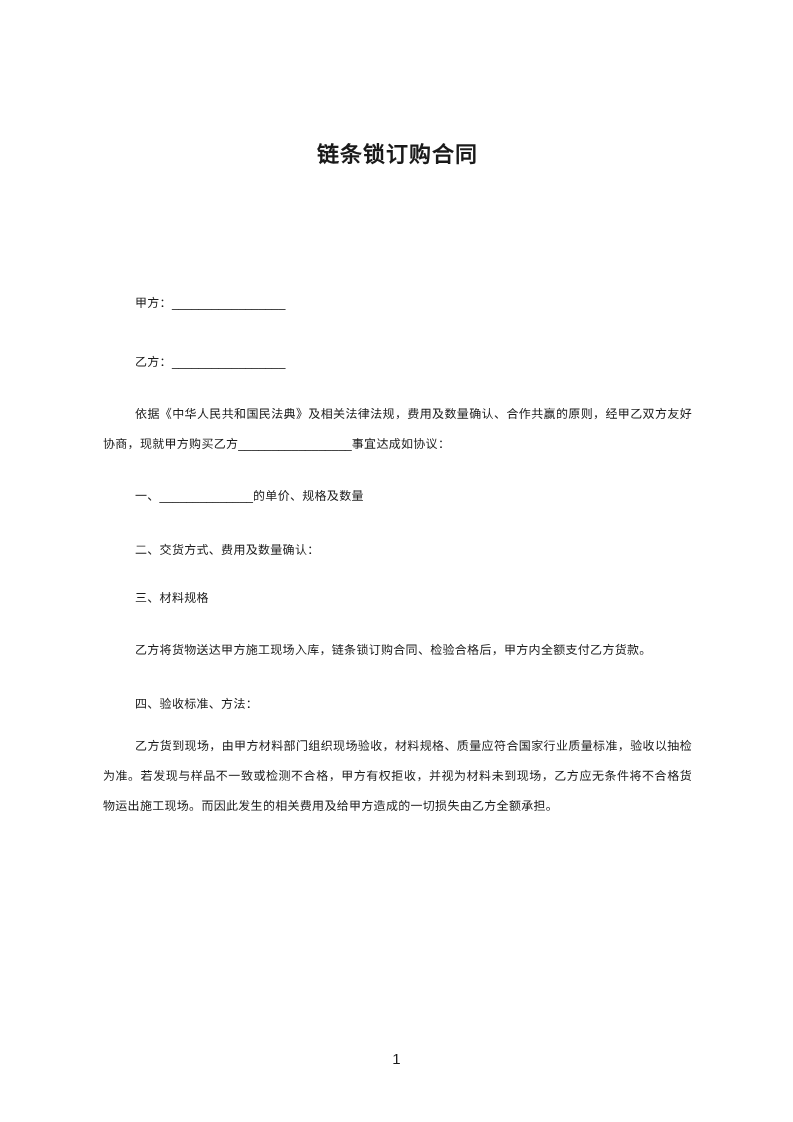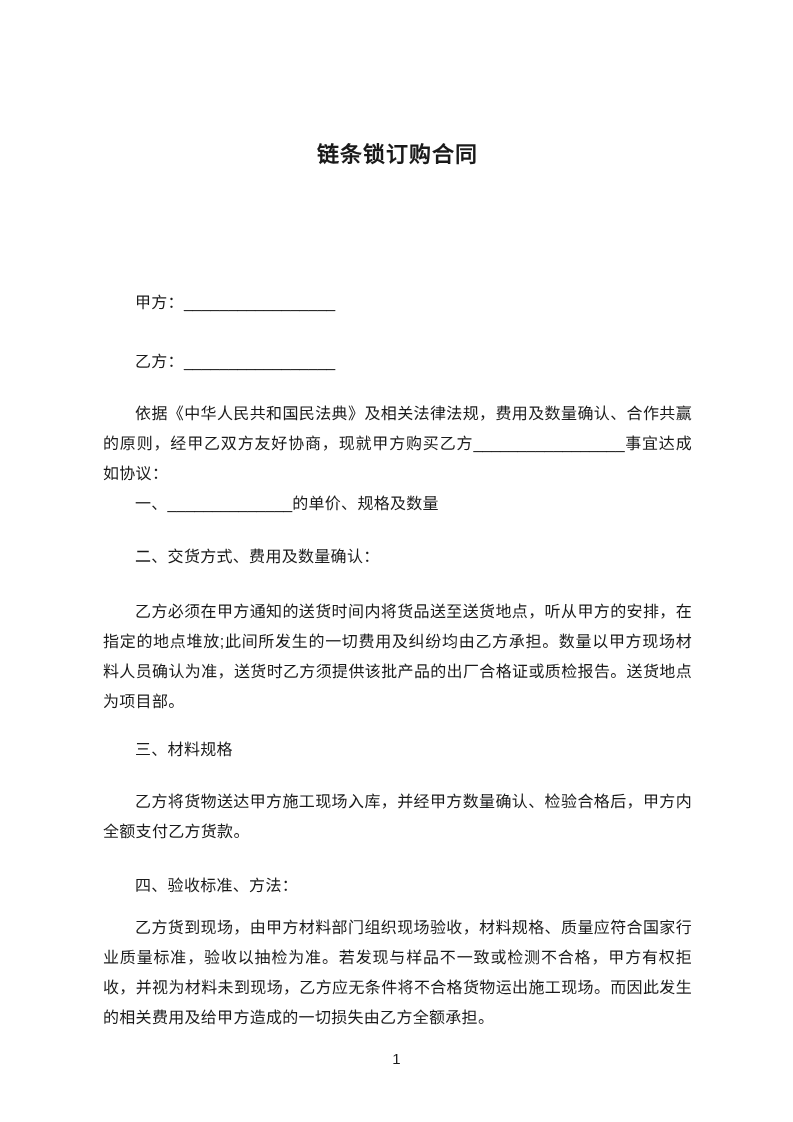--- a/index.html
+++ b/index.html
@@ -22,31 +22,31 @@
   .doc-title {
     margin: 0;
     font-size: 22px;
     line-height: 30px;
     font-weight: bold;
     text-align: center;
     letter-spacing: 1px;
   }
   p {
     margin: 0;
-    font-size: 16px;
+    font-size: 12px;
     line-height: 30px;
     text-align: justify;
     letter-spacing: 0.3px;
   }
   .party-a   { margin-top: 118px; padding-left: 32px; }
   .party-b   { margin-top: 29px;  padding-left: 32px; }
   .indent    { text-indent: 32px; }
   .intro     { margin-top: 22px; }
-  .sec1      { }
-  .sec2-head { margin-top: 24px; font-family: Liberation Mono, monospace; }
+  .sec1      { margin-top: 22px; }
+  .sec2-head { margin-top: 24px; }
   .sec2-body { margin-top: 24px; }
   .sec3-head { margin-top: 18px; }
   .sec3-body { margin-top: 22px; }
   .sec4-head { margin-top: 24px; }
   .sec4-body { margin-top: 12px; }
   .blank {
     letter-spacing: 0;
     white-space: nowrap;
   }
   .page-number {
@@ -70,25 +70,24 @@
   <p class="party-a"><span>甲方：</span><span class="blank">_________________</span></p>
 
   <p class="party-b"><span>乙方：</span><span class="blank">_________________</span></p>
 
   <p class="intro indent"><span>依据《中华人民共和国民法典》及相关法律法规，费用及数量确认、合作共赢的原则，经甲乙双方友好协商，现就甲方购买乙方</span><span class="blank">_________________</span><span>事宜达成如协议：</span></p>
 
   <p class="sec1 indent"><span>一、</span><span class="blank">______________</span><span>的单价、规格及数量</span></p>
 
   <p class="sec2-head indent">二、交货方式、费用及数量确认：</p>
 
-  <p class="sec2-body indent">乙方必须在甲方通知的送货时间内将货品送至送货地点，听从甲方的安排，在指定的地点堆放;此间所发生的一切费用及纠纷均由乙方承担。数量以甲方现场材料人员确认为准，送货时乙方须提供该批产品的出厂合格证或质检报告。送货地点为项目部。</p>
 
   <p class="sec3-head indent">三、材料规格</p>
 
-  <p class="sec3-body indent">乙方将货物送达甲方施工现场入库，并经甲方数量确认、检验合格后，甲方内全额支付乙方货款。</p>
+  <p class="sec3-body indent">乙方将货物送达甲方施工现场入库，链条锁订购合同、检验合格后，甲方内全额支付乙方货款。</p>
 
   <p class="sec4-head indent">四、验收标准、方法：</p>
 
   <p class="sec4-body indent">乙方货到现场，由甲方材料部门组织现场验收，材料规格、质量应符合国家行业质量标准，验收以抽检为准。若发现与样品不一致或检测不合格，甲方有权拒收，并视为材料未到现场，乙方应无条件将不合格货物运出施工现场。而因此发生的相关费用及给甲方造成的一切损失由乙方全额承担。</p>
 
   <div class="page-number">1</div>
 
 </main>
 
 </body></html>

